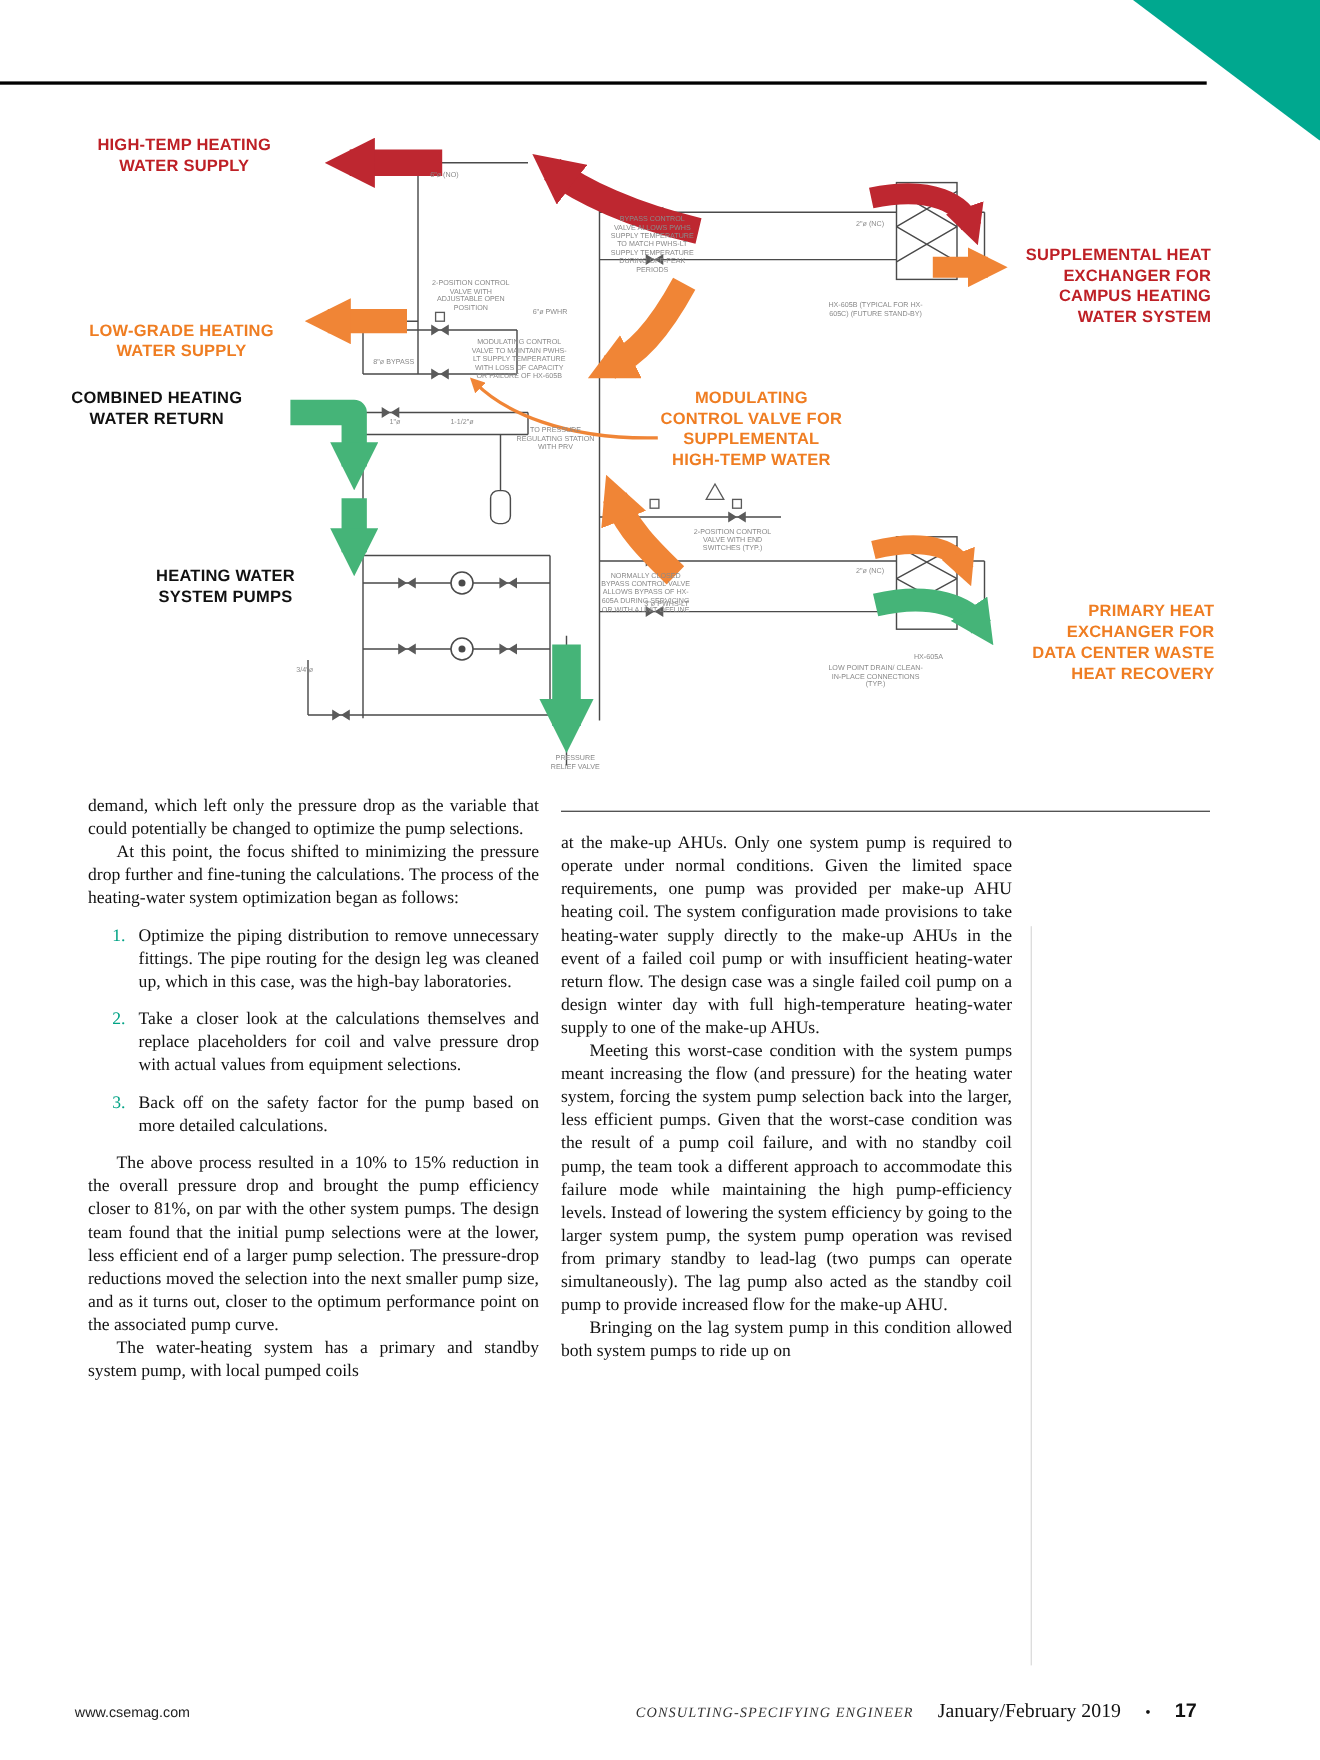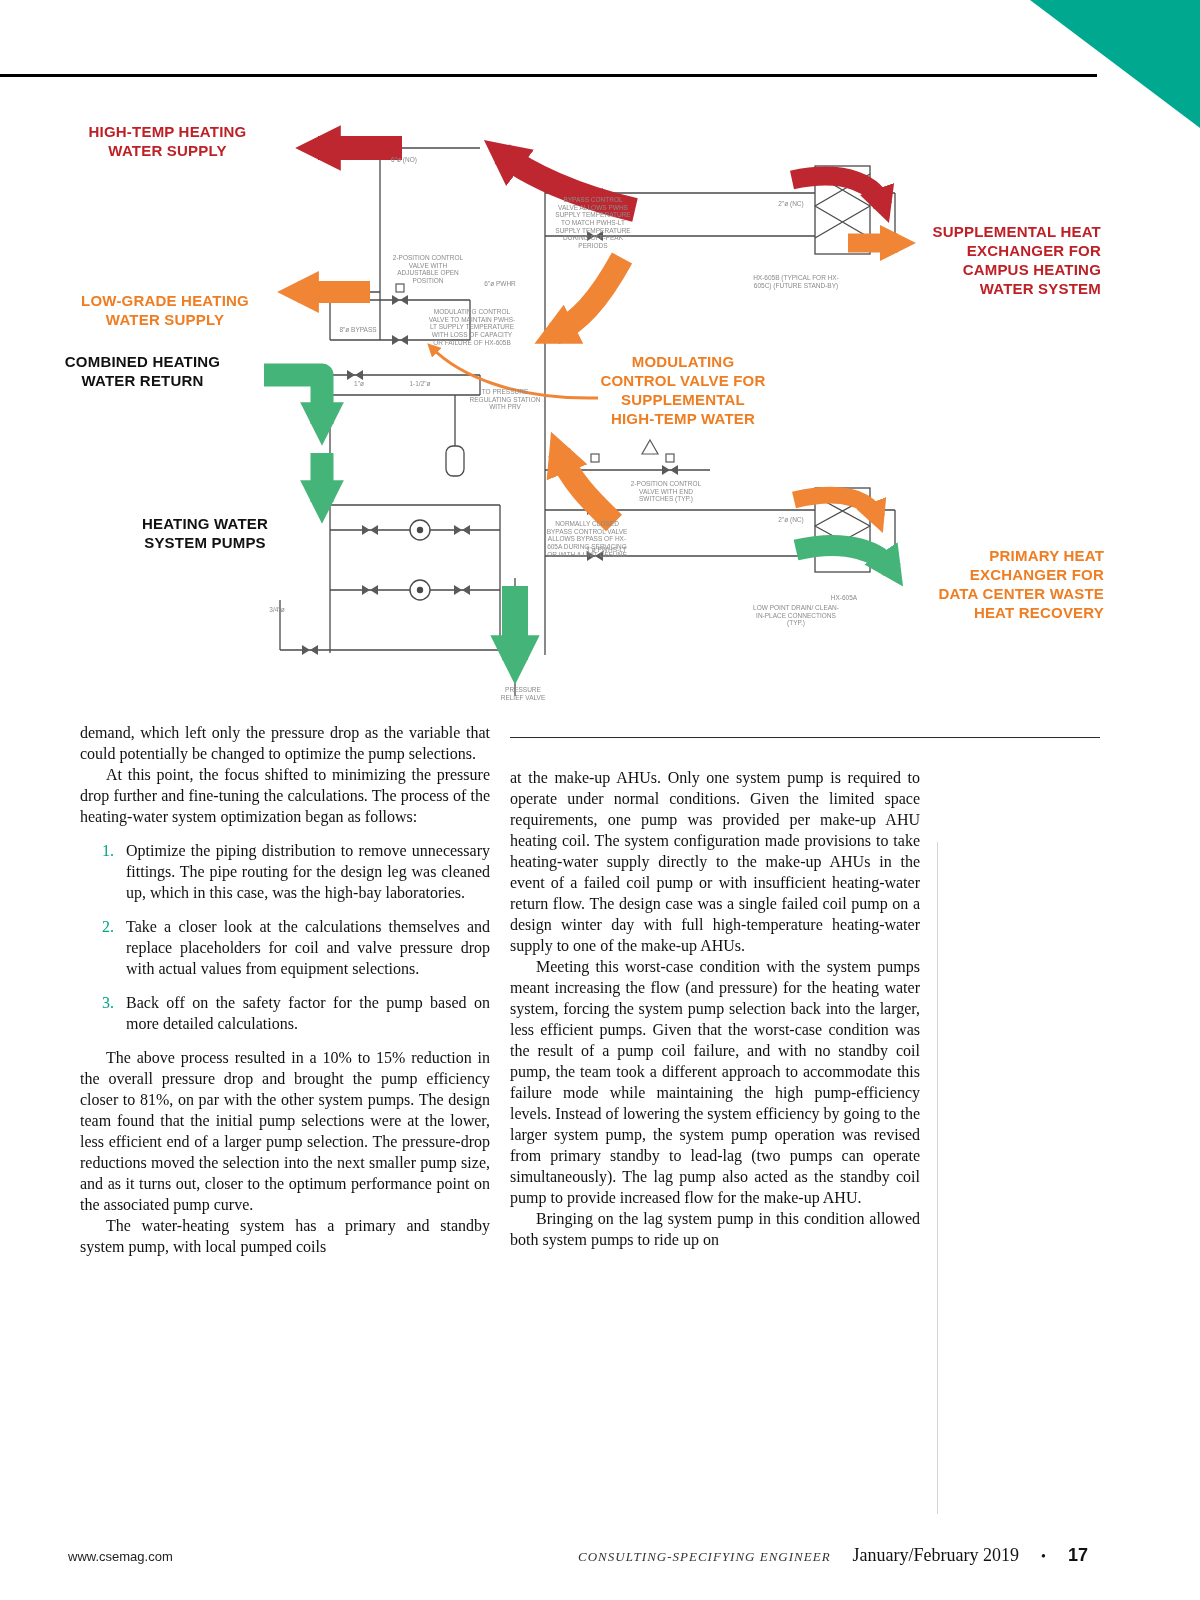--- a/index.html
+++ b/index.html
@@ -22,21 +22,21 @@
   .col{position:absolute;text-align:justify;font-size:16px;line-height:21px;}
   .col-a{left:80px;top:722px;width:410px;}
   .col-b{left:510px;top:722px;width:410px;}
   .col p{margin:0;}
   .ind{text-indent:26px;}
   .li{position:relative;margin:13px 0 13px 46px;}
   .li .num{position:absolute;left:-24px;color:#00a385;}
   .caption{width:590px;font-family:"Liberation Sans",sans-serif;font-weight:bold;
         font-size:15.5px;line-height:22px;color:#101010;text-align:left;}
   .cap-rule{width:590px;border:none;border-top:1.5px solid #2a2a2a;margin:15px 0 0 0;}
-  .col-b .body-start{margin-top:29px;}
+  .col-b .body-start{margin-top:18px;}
   .col-divider{position:absolute;left:937px;top:842px;width:1px;height:672px;background:#d5d5d5;}
   
   .footer{position:absolute;left:68px;top:1545px;width:1020px;display:flex;
         align-items:baseline;justify-content:space-between;}
   .footer .site{font-family:"Liberation Sans",sans-serif;font-size:13px;color:#222;}
   .footer .right{display:flex;align-items:baseline;gap:22px;margin-left:42px;}
   .footer .mag{font-style:italic;font-size:13px;letter-spacing:1px;color:#333;}
   .footer .issue{font-size:18px;}
   .footer .dot{font-size:14px;}
   .footer .pageno{font-weight:bold;font-size:18px;font-family:Liberation Sans, sans-serif;}

